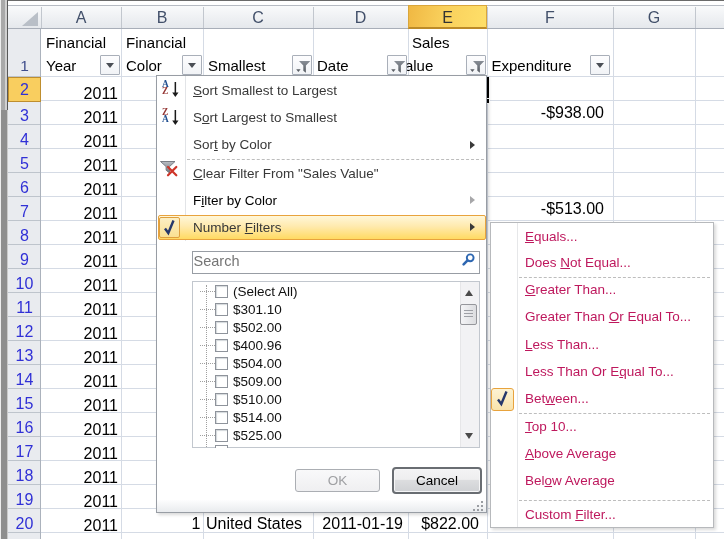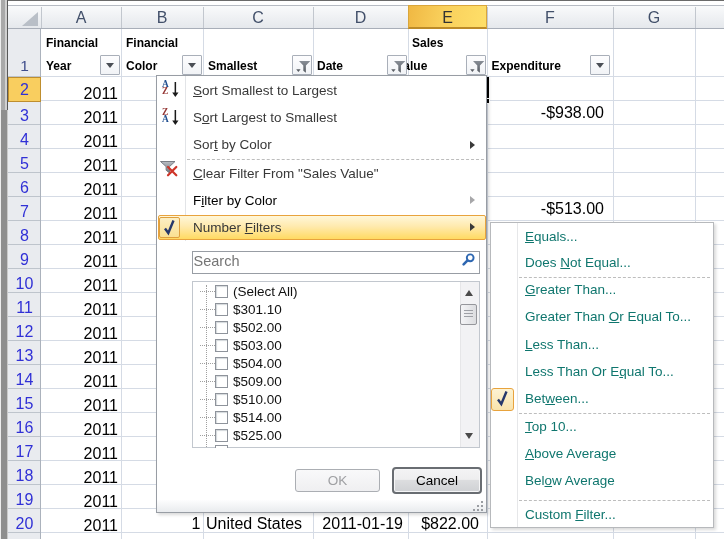--- a/index.html
+++ b/index.html
@@ -1,29 +1,29 @@
 <!DOCTYPE html>
 <html><head><meta charset="utf-8"><style>
 *{margin:0;padding:0;box-sizing:border-box}
 html,body{width:724px;height:539px;overflow:hidden}
 body{position:relative;font-family:"Liberation Sans",sans-serif;background:#fff;font-size:16px;color:#000}
 .ab{position:absolute}
 .vl{position:absolute;background:#D5DBE5;width:1px}
 .colsep{position:absolute;background:#C2C7CE;width:1px;top:7px;height:21px}
 .letter{position:absolute;top:6px;height:23px;line-height:23px;text-align:center;color:#42506A;font-size:16px}
-.h1{position:absolute;font-weight:bold;font-size:12px;height:16px;line-height:16px;white-space:nowrap}
+.h1{position:absolute;font-weight:normal;font-size:15px;height:16px;line-height:16px;white-space:nowrap}
 .fbtn{position:absolute;width:20px;height:20px;top:55px;border:1px solid #A9AFB9;background:linear-gradient(180deg,#FDFDFE,#F1F3F6);border-radius:1px}
 .da{position:absolute;left:5px;top:7px;width:0;height:0;border-left:4px solid transparent;border-right:4px solid transparent;border-top:5px solid #4A4E55}
 .mtxt{position:absolute;left:193px;font-size:13.5px;color:#383838;white-space:nowrap;height:17px;line-height:17px}
 .arr{position:absolute;left:470px;width:0;height:0;border-top:4px solid transparent;border-bottom:4px solid transparent;border-left:5px solid #3A3A3A}
 .sep{position:absolute;border-top:1px dashed #BDBDBD;height:1px}
 .litem{position:absolute;left:233px;font-size:13.5px;height:16px;line-height:16px;color:#111;white-space:nowrap}
 .cb{position:absolute;left:215px;width:13px;height:13px;border:1px solid #8E939B;background:#fff;box-shadow:inset 1px 1px 1px rgba(175,182,190,.55)}
 .stub{position:absolute;left:200px;width:15px;border-top:1px dotted #A0A0A0;height:1px}
-.sm{position:absolute;left:525px;font-size:13.5px;color:#0f766e;white-space:nowrap;height:17px;line-height:17px}
+.sm{position:absolute;left:525px;font-size:13.5px;color:#be185d;white-space:nowrap;height:17px;line-height:17px}
 u{text-decoration:underline}
 </style></head><body>
 
 <div class="ab" style="left:0;top:0;width:8px;height:539px;background:#C9C9C9"></div>
 <div class="ab" style="left:0;top:0;width:1px;height:539px;background:#EDEDED"></div>
 <div class="ab" style="left:1px;top:0;width:4px;height:110px;background:#A9A9A9"></div>
 <div class="ab" style="left:5px;top:0;width:2px;height:110px;background:#D0D0D0"></div>
 <div class="ab" style="left:1px;top:110px;width:6px;height:429px;background:#8E8E8E"></div>
 <div class="ab" style="left:6.5px;top:0;width:1.5px;height:110px;background:#585858"></div>
 <div class="ab" style="left:8px;top:0;width:1px;height:539px;background:#FFFFFF"></div>
@@ -232,21 +232,21 @@
     <div class="cb" style="top:285px"></div>
     <div class="litem" style="top:284px">(Select All)</div>
   <div class="stub" style="top:309px"></div>
     <div class="cb" style="top:303px"></div>
     <div class="litem" style="top:302px">$301.10</div>
   <div class="stub" style="top:327px"></div>
     <div class="cb" style="top:321px"></div>
     <div class="litem" style="top:320px">$502.00</div>
   <div class="stub" style="top:345px"></div>
     <div class="cb" style="top:339px"></div>
-    <div class="litem" style="top:338px">$503.00</div>
+    <div class="litem" style="top:338px">$400.96</div>
   <div class="stub" style="top:363px"></div>
     <div class="cb" style="top:357px"></div>
     <div class="litem" style="top:356px">$504.00</div>
   <div class="stub" style="top:381px"></div>
     <div class="cb" style="top:375px"></div>
     <div class="litem" style="top:374px">$509.00</div>
   <div class="stub" style="top:399px"></div>
     <div class="cb" style="top:393px"></div>
     <div class="litem" style="top:392px">$510.00</div>
   <div class="stub" style="top:417px"></div>

